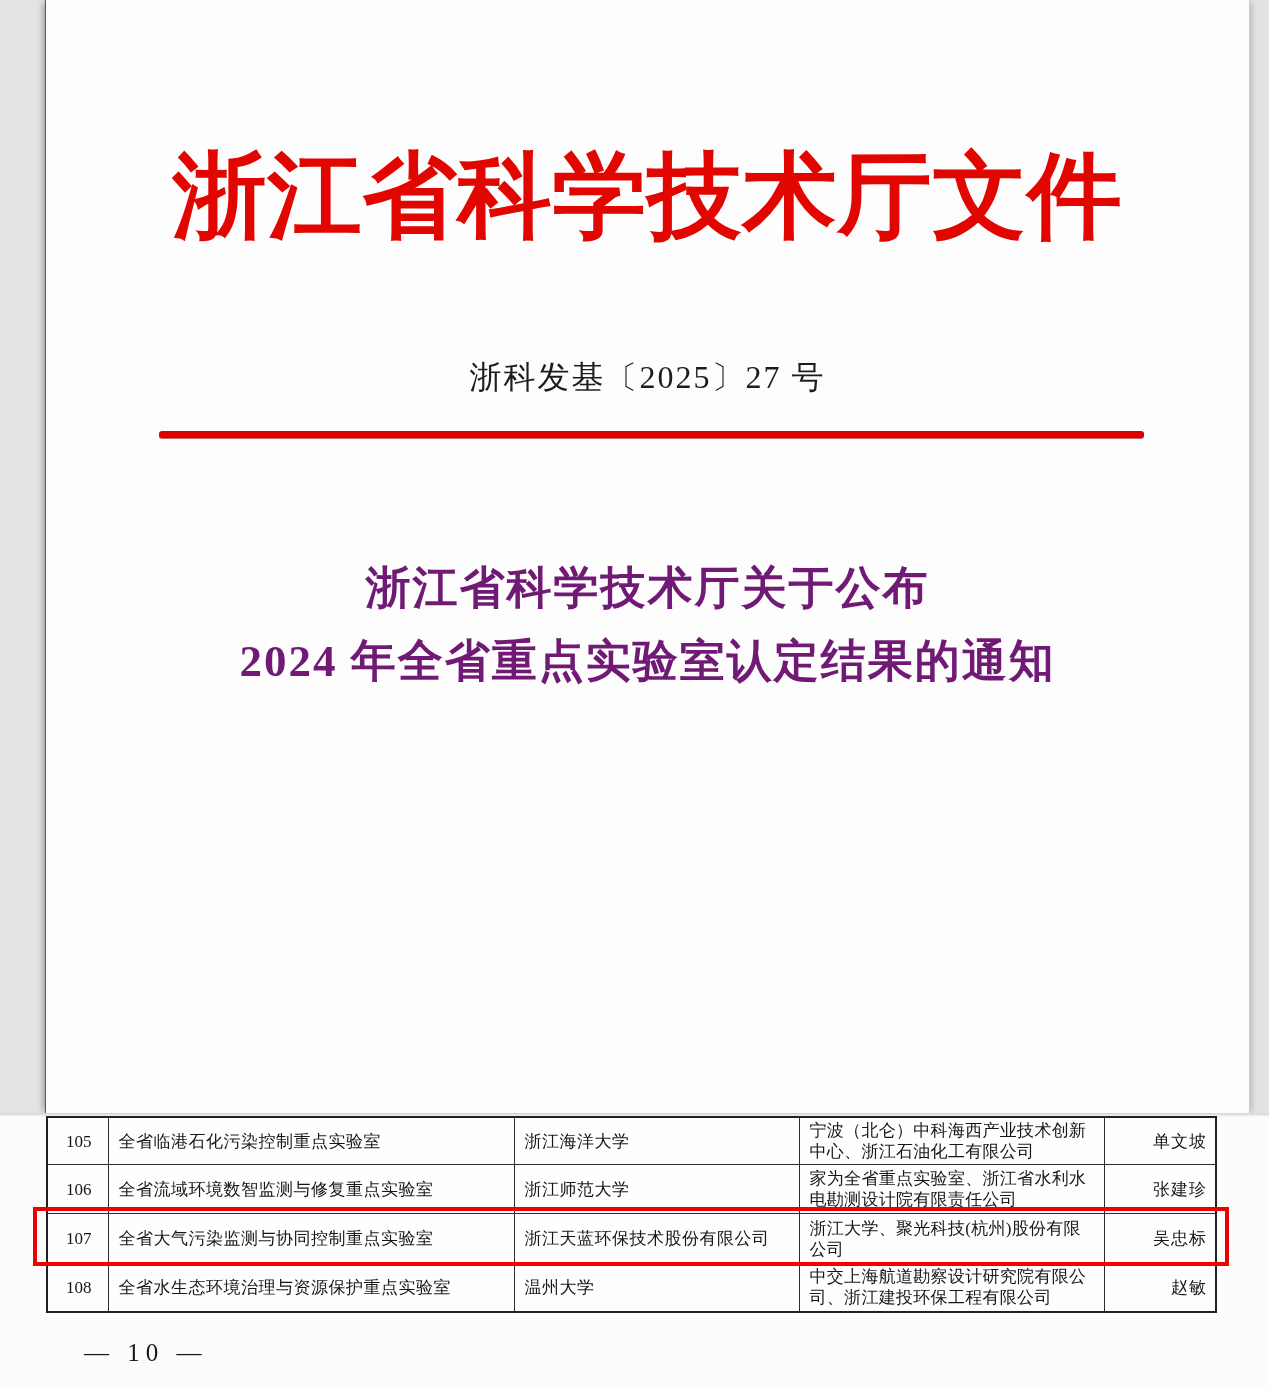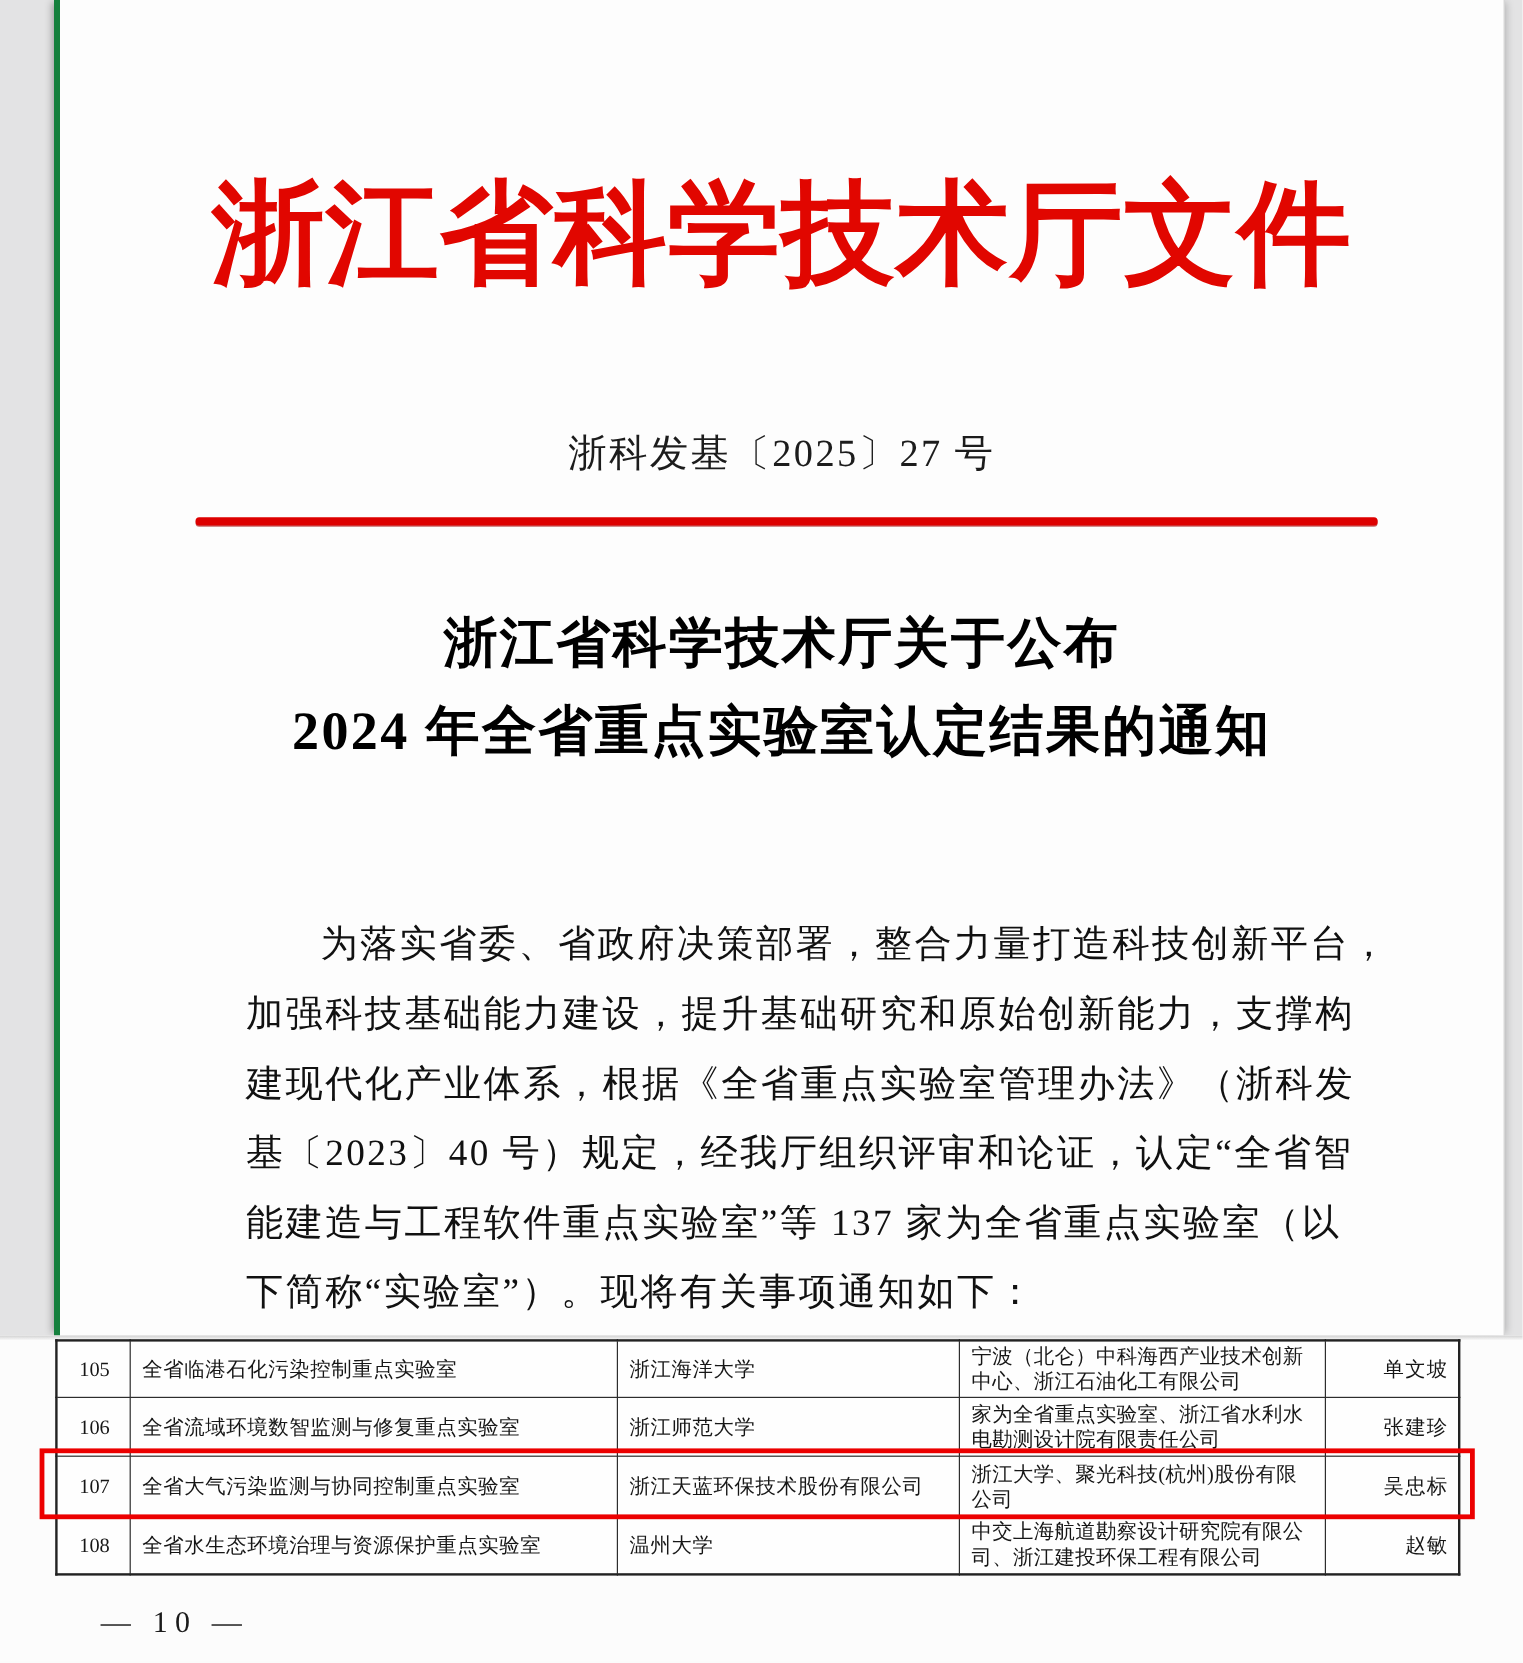--- a/index.html
+++ b/index.html
@@ -22,21 +22,21 @@
     width: 1269px;
     height: 1113px;
     background: #e3e3e4;
   }
   .doc-page {
     position: absolute;
     left: 45px; top: 0;
     width: 1203px;
     height: 1113px;
     background: #fdfdfd;
-    border-left: 5px solid #15803d;
+    border-left: 1px solid #15803d;
     border-right: 1px solid #cfcfcf;
     box-shadow: -4px 0 6px -2px rgba(0,0,0,0.30), 4px 0 6px -2px rgba(0,0,0,0.18);
   }
   .red-header {
     position: absolute;
     left: 0; top: 138px;
     width: 100%;
     text-align: center;
     font-size: 94px;
     font-weight: bold;
@@ -59,24 +59,24 @@
     position: absolute;
     left: 113px; top: 431px;
     width: 985px;
     height: 7px;
     background: #dd0000;
     border-radius: 3px;
     box-shadow: 0 1px 0 rgba(160,0,0,0.6);
   }
   .notice-title {
     position: absolute;
-    left: 0; top: 500px;
+    left: 0; top: 552px;
     width: 100%;
     text-align: center;
-    color: #000000;
+    color: #701a75;
     font-weight: bold;
     font-family: Liberation Serif, serif;
   }
   .notice-title .line {
     font-size: 45px;
     line-height: 73px;
     letter-spacing: 2px;
     white-space: nowrap;
   }
   .salutation {
@@ -174,28 +174,20 @@
       <div class="doc-number">浙科发基〔2025〕27 号</div>
 
       <div class="red-divider"></div>
 
       <div class="notice-title">
         <div class="line">浙江省科学技术厅关于公布</div>
         <div class="line">2024 年全省重点实验室认定结果的通知</div>
       </div>
 
 
-      <div class="body-text">
-        <div class="bline indent">为落实省委、省政府决策部署，整合力量打造科技创新平台，</div>
-        <div class="bline">加强科技基础能力建设，提升基础研究和原始创新能力，支撑构</div>
-        <div class="bline">建现代化产业体系，根据《全省重点实验室管理办法》（浙科发</div>
-        <div class="bline">基〔2023〕40 号）规定，经我厅组织评审和论证，认定“全省智</div>
-        <div class="bline">能建造与工程软件重点实验室”等 137 家为全省重点实验室（以</div>
-        <div class="bline">下简称“实验室”）。现将有关事项通知如下：</div>
-      </div>
 
     </div>
   </div>
 
   <div class="table-area">
 
     <table class="lab-table">
       <colgroup>
         <col style="width:61px">
         <col style="width:406px">

